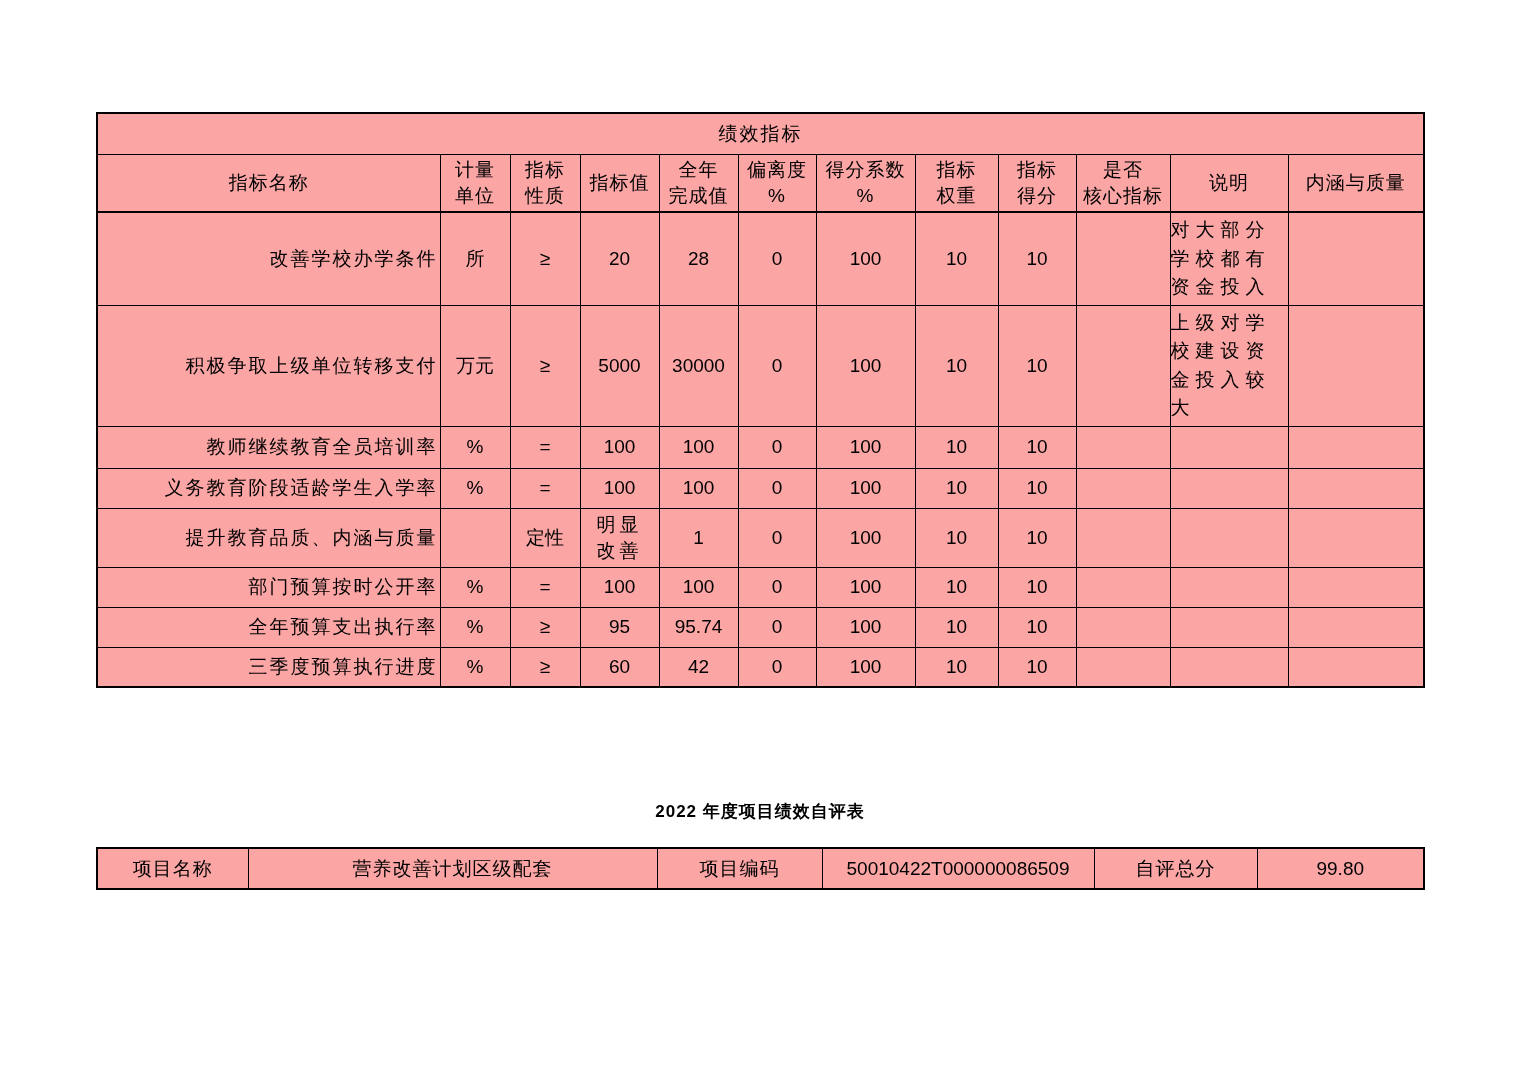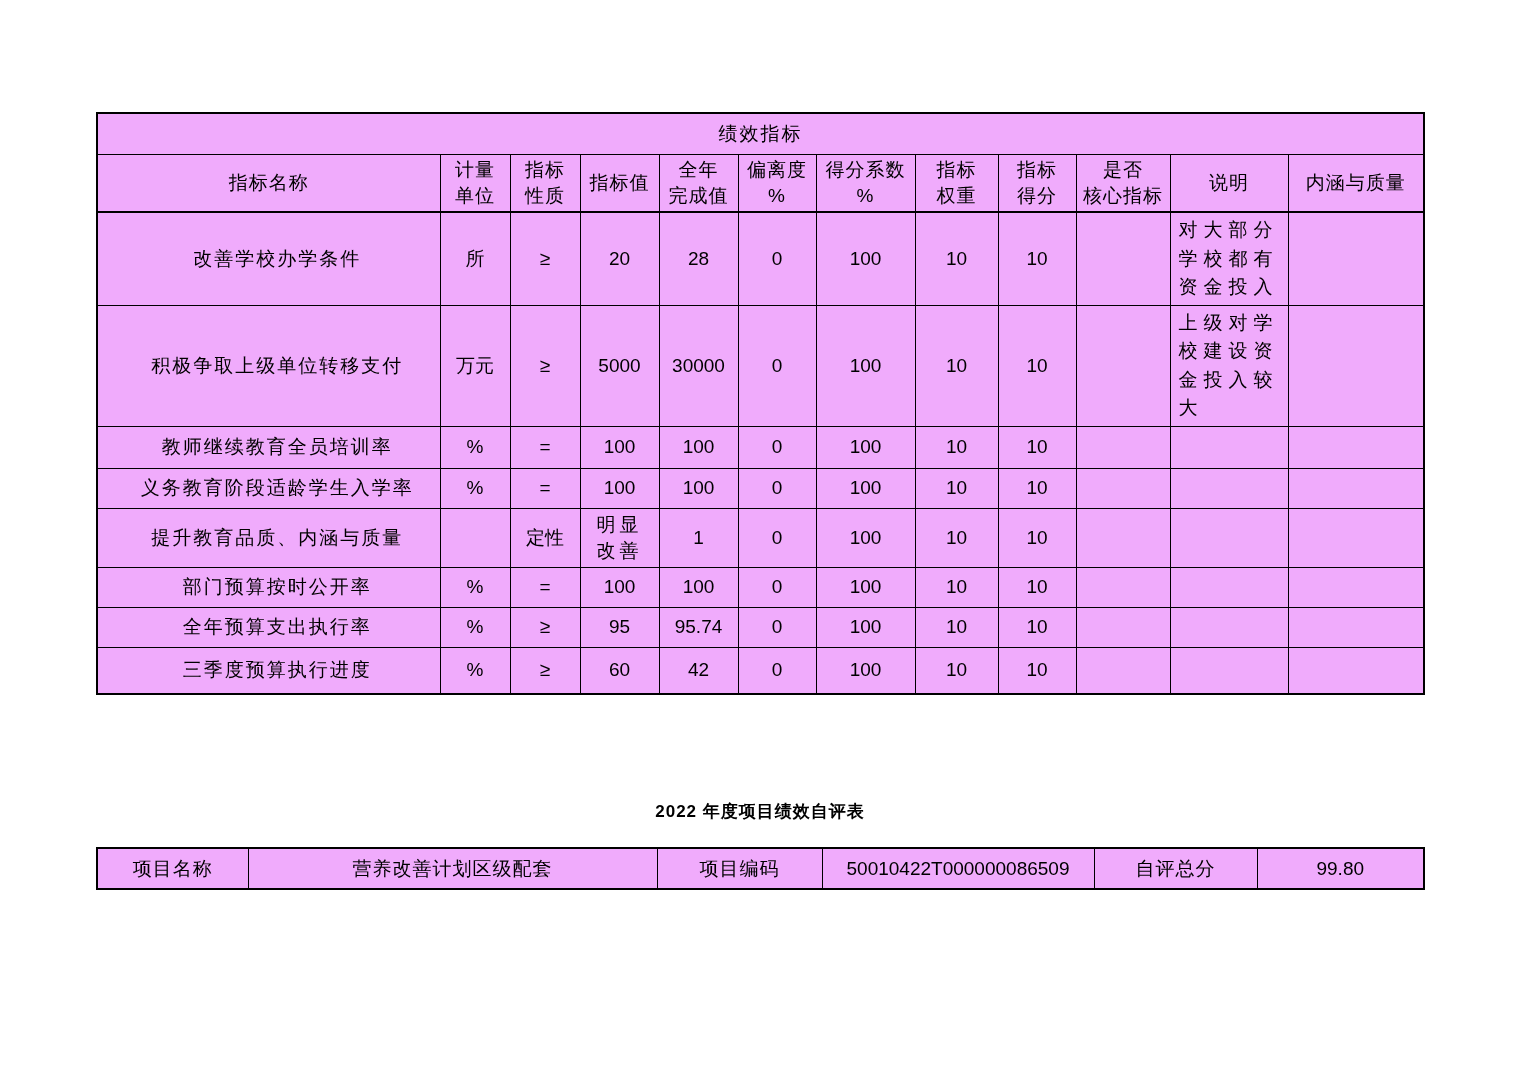--- a/index.html
+++ b/index.html
@@ -13,21 +13,21 @@
     height: 1074px;
     font-family: "Liberation Sans", "DejaVu Sans", sans-serif;
     color: #000000;
     overflow: hidden;
   }
   table {
     border-collapse: collapse;
     table-layout: fixed;
     position: absolute;
     left: 96px;
-    background: #f0abfc;
+    background: #fca5a5;
   }
   #main-table { top: 112px; width: 1327px; border: 2px solid #000; }
   #summary-table { top: 847px; width: 1327px; border: 2px solid #000; }
   th, td {
     border: 1px solid #000;
     text-align: center;
     vertical-align: middle;
     font-size: 19px;
     font-weight: normal;
     padding: 0 2px;
@@ -37,27 +37,27 @@
   }
   #main-table thead th.group-title {
     letter-spacing: 2px;
     border-bottom: 1px solid #000;
   }
   #main-table thead tr.cols th {
     letter-spacing: 1px;
     border-bottom: 2px solid #000;
   }
   #main-table td.name {
-    text-align: center;
+    text-align: right;
     padding-left: 19px;
     letter-spacing: 2px;
   }
   #main-table td.remark {
     text-align: left;
-    padding: 3px 8px;
+    padding: 3px 0;
     letter-spacing: 6px;
     line-height: 1.5;
   }
   #main-table td.sp { letter-spacing: 4px; }
   #summary-table tr.top-row td { border-bottom: 2px solid #000; }
   #summary-table td { letter-spacing: 1px; }
   #summary-table td.code { letter-spacing: 0; }
   .section-title {
     position: absolute;
     left: 0;
@@ -212,21 +212,21 @@
       <td>95</td>
       <td>95.74</td>
       <td>0</td>
       <td>100</td>
       <td>10</td>
       <td>10</td>
       <td></td>
       <td class="remark"></td>
       <td></td>
     </tr>
-    <tr style="height:47px">
+    <tr style="height:40px">
       <td class="name">三季度预算执行进度</td>
       <td>%</td>
       <td>≥</td>
       <td>60</td>
       <td>42</td>
       <td>0</td>
       <td>100</td>
       <td>10</td>
       <td>10</td>
       <td></td>

